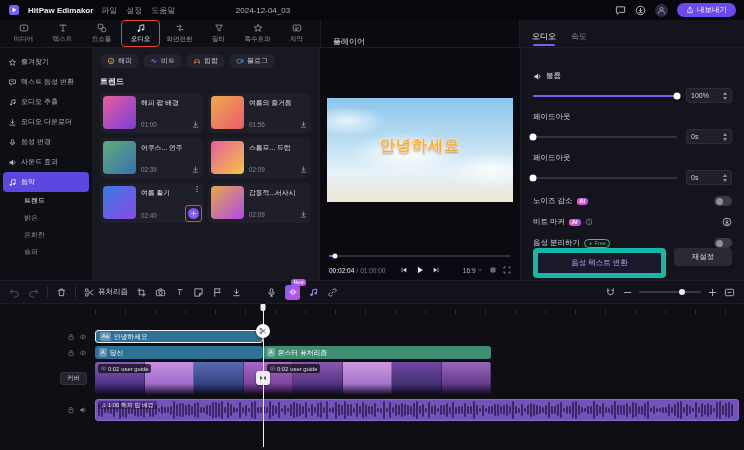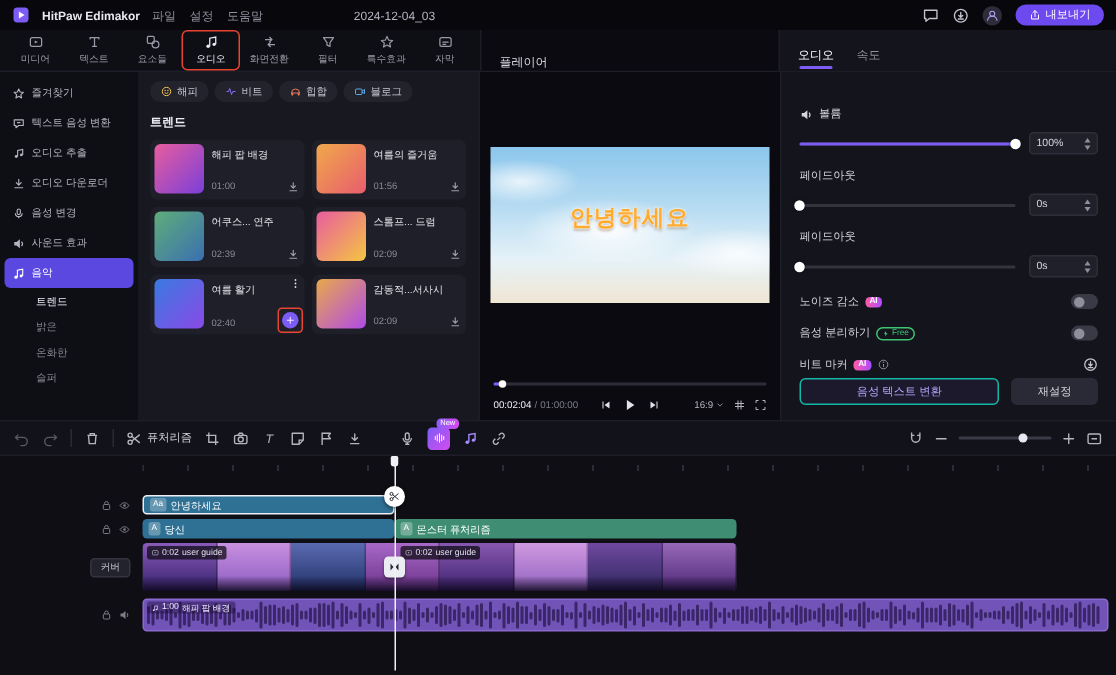--- a/index.html
+++ b/index.html
@@ -104,21 +104,21 @@
   .step-down{width:0;height:0;border-left:2.5px solid transparent;border-right:2.5px solid transparent;border-top:3.5px solid #8f8f9c}
   .toggle-row{display:flex;align-items:center;gap:4px;margin-top:11px;color:#d5d5de}
   .badge-ai{background:linear-gradient(90deg,#ff5ba8,#a94cff);color:#fff;font-size:5.5px;padding:.5px 3px;border-radius:3px;font-weight:bold}
   .badge-free{border:1px solid #3fc472;color:#3fc472;font-size:5.5px;padding:0 3px;border-radius:6px;display:flex;align-items:center;gap:1.5px;height:9px}
   .badge-free .ic{color:#3fc472}
   .toggle{margin-left:auto;width:18px;height:10px;border-radius:5px;background:#3a3a46;position:relative;flex:none}
   .toggle::after{content:"";position:absolute;left:1.5px;top:1.5px;width:7px;height:7px;border-radius:50%;background:#8f8f9c}
   .info{color:#8f8f9c}
   .dlcircle{color:#c5c5d0}
   .props-btns{margin-top:auto;display:flex;gap:8px}
-  .btn-stt{flex:1;height:18px;border:1px solid #14b8a6;color:#b9a8ff;border-radius:4px;display:flex;align-items:center;justify-content:center;background:rgba(124,92,245,.08)}
+  .btn-stt{flex:1;height:30px;border:5px solid #14b8a6;color:#b9a8ff;border-radius:4px;display:flex;align-items:center;justify-content:center;background:rgba(124,92,245,.08)}
   .btn-reset{width:58px;height:18px;background:#2a2a36;color:#d5d5de;border-radius:4px;display:flex;align-items:center;justify-content:center}
 
   
   .tl-toolbar{height:24px;background:#12121b;display:flex;align-items:center;padding:0 9px;gap:8px;border-top:1px solid #1d1d27;border-bottom:1px solid #1d1d27;flex:none}
   .tt{width:11px;height:11px;color:#b5b5c0;position:relative}
   .tt.dim{color:#5a5a66}
   .tt.purple{color:#a88cff}
   .tt-sep{width:1px;height:12px;background:#2a2a34}
   .tt-split{display:flex;align-items:center;gap:3px;color:#d5d5de;font-size:7.5px;white-space:nowrap}
   .tt-group{display:flex;align-items:center;gap:8px;margin-left:16px}
@@ -658,47 +658,47 @@
             </span>
         </div>
       </div>
 
       <div class="toggle-row">
         <span>노이즈 감소</span>
         <span class="badge-ai">AI</span>
         <div class="toggle"></div>
       </div>
       <div class="toggle-row">
+        <span>비트 마커</span>
+        <span class="badge-ai">AI</span>
+        <i class="ic s8 info">
+            <svg viewBox="0 0 12 12" width="100%" height="100%" fill="none">
+              <circle cx="6" cy="6" r="4.3" stroke="currentColor"></circle>
+              <path d="M6 5.5v3" stroke="currentColor"></path>
+              <circle cx="6" cy="3.8" r=".7" fill="currentColor"></circle>
+            </svg>
+          </i>
+        <i class="ic s10 dlcircle" style="margin-left:auto">
+            <svg viewBox="0 0 12 12" width="100%" height="100%" fill="none">
+              <circle cx="6" cy="6" r="4.6" stroke="currentColor"></circle>
+              <path d="M6 3.6v3.2M4.6 5.8L6 7.2l1.4-1.4M4.2 8.4h3.6" stroke="currentColor" stroke-linecap="round"></path>
+            </svg>
+          </i>
+      </div>
+      <div class="toggle-row">
         <span>음성 분리하기</span>
         <span class="badge-free">
           <i class="ic s5">
               <svg viewBox="0 0 12 12" width="100%" height="100%" fill="none">
                 <path d="M6.5 1.5L3 6.5h2.5L5 10.5 9 5H6.5Z" fill="currentColor"></path>
               </svg>
             </i>
           <span>Free</span>
         </span>
         <div class="toggle"></div>
-      </div>
-      <div class="toggle-row">
-        <span>비트 마커</span>
-        <span class="badge-ai">AI</span>
-        <i class="ic s8 info">
-            <svg viewBox="0 0 12 12" width="100%" height="100%" fill="none">
-              <circle cx="6" cy="6" r="4.3" stroke="currentColor"></circle>
-              <path d="M6 5.5v3" stroke="currentColor"></path>
-              <circle cx="6" cy="3.8" r=".7" fill="currentColor"></circle>
-            </svg>
-          </i>
-        <i class="ic s10 dlcircle" style="margin-left:auto">
-            <svg viewBox="0 0 12 12" width="100%" height="100%" fill="none">
-              <circle cx="6" cy="6" r="4.6" stroke="currentColor"></circle>
-              <path d="M6 3.6v3.2M4.6 5.8L6 7.2l1.4-1.4M4.2 8.4h3.6" stroke="currentColor" stroke-linecap="round"></path>
-            </svg>
-          </i>
       </div>
 
       <div class="props-btns">
         <div class="btn-stt">음성 텍스트 변환</div>
         <div class="btn-reset">재설정</div>
       </div>
     </div>
   </div>
 
   <div class="tl-toolbar">

